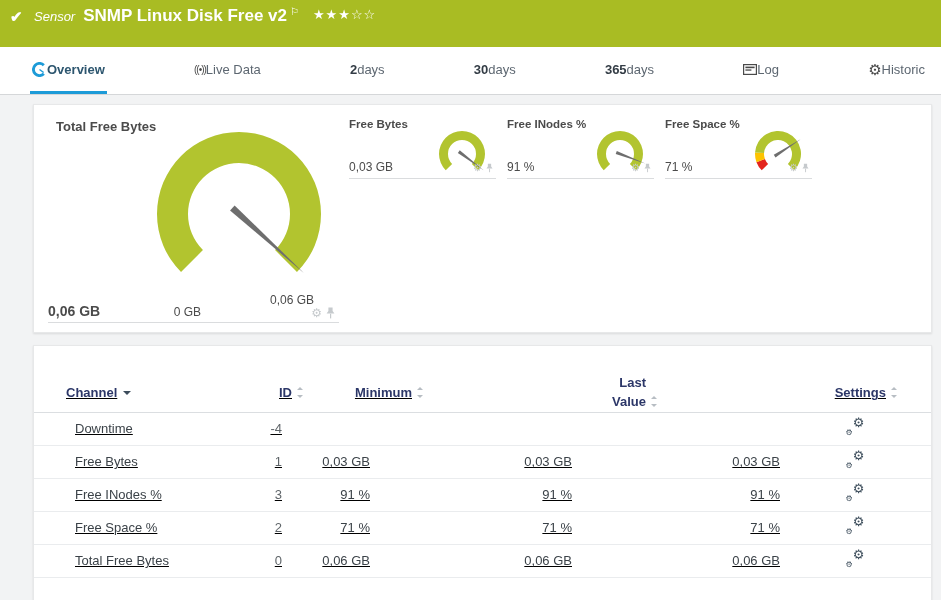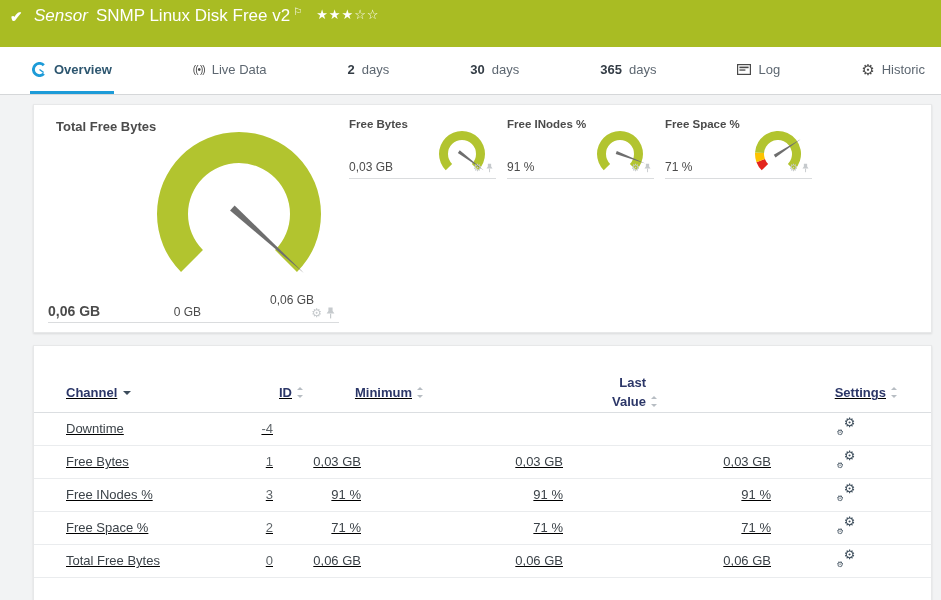--- a/index.html
+++ b/index.html
@@ -4,30 +4,30 @@
 <style>
   * { margin:0; padding:0; box-sizing:border-box; }
   html,body { width:941px; height:600px; overflow:hidden; background:#f2f3f4;
     font-family:"Liberation Sans", sans-serif; }
 
   
   .statusbar { height:47px; background:#a9bc23; color:#fff; display:flex; align-items:flex-start; padding:6px 10px 0 10px; }
   .check { font-size:15px; font-weight:bold; width:24px; margin-top:2px; }
   .titleblock { display:flex; flex-direction:column; }
   .titleline { display:flex; align-items:baseline; }
-  .kind { font-style:italic; font-size:17px; margin-right:8px; }
-  .sensor-title { font-weight:normal; font-size:17px; }
+  .kind { font-style:italic; font-size:13px; margin-right:8px; }
+  .sensor-title { font-weight:bold; font-size:17px; }
   .flag { font-size:10px; vertical-align:top; margin-left:3px; position:relative; top:-6px; }
   .stars { font-size:13px; margin-left:14px; letter-spacing:1px; position:relative; top:-2px; }
   .status-ok { font-size:11px; font-weight:bold; margin-left:26px; margin-top:2px; }
 
   
   .tabbar { height:48px; background:#fff; border-bottom:1px solid #d5d7d9; display:flex;
     align-items:stretch; justify-content:space-between; padding:0 14px 0 30px; }
-  .tab { display:flex; align-items:center; gap:7px; font-size:13px; color:#5d6771; cursor:pointer;
+  .tab { display:flex; align-items:center; font-size:13px; color:#5d6771; cursor:pointer;
     border-bottom:3px solid transparent; padding:0 2px; }
   .tab .num { font-weight:bold; color:#333c45; }
   .tab.active { border-bottom-color:#1d9bd8; color:#2d566f; font-weight:bold; }
   .tabicon { display:inline-flex; align-items:center; color:#4a4a4a; }
   .livedata-glyph { font-size:10px; color:#4a4a4a; letter-spacing:-1px; }
   .gearchar { font-size:15px; color:#4a4a4a; line-height:1; }
 
   
   .panel { position:absolute; left:33px; width:899px; background:#fff;
     border:1px solid #e7e8e9; box-shadow:0 1px 2px rgba(0,0,0,0.10);text-decoration:underline; }
@@ -44,21 +44,21 @@
 
   .mini-group { position:absolute; top:0; width:147px; height:229px; }
   .mini-title { position:absolute; left:0; top:13px; font-size:11.5px; font-weight:bold; color:#4b4b4b; }
   .mini-value { position:absolute; left:0; top:55px; font-size:12px; color:#4b4b4b; }
 
   
   .thead { display:grid; grid-template-columns:150px 57px 88px 202px 208px 150px;
     padding:28px 0 0 32px; min-height:52px; align-items:center;
     font-size:13px; font-weight:bold; color:#2c3768; border-bottom:1px solid #dbdee1;gap:32px; }
   .trow { display:grid; grid-template-columns:150px 57px 88px 202px 208px 150px;
-    padding-left:32px; height:33px; align-items:center; font-size:13px; color:#3b4248;
+    padding-left:41px; height:33px; align-items:center; font-size:13px; color:#3b4248;
     border-bottom:1px solid #eaecee; }
   .c-right { text-align:right; }
   .c-center { text-align:center; }
   .c-id { color:#5f6569; }
   .hdr-wrap { display:inline-block; max-width:52px; text-align:right; line-height:1.45; }
 
   .sort { display:inline-block; width:9px; height:13px; position:relative; margin-left:4px; vertical-align:-2px; }
   .sort::before { content:""; position:absolute; left:1px; top:1px; border:3.5px solid transparent; border-bottom-color:#b7bdc3; border-top-width:0; }
   .sort::after  { content:""; position:absolute; left:1px; bottom:1px; border:3.5px solid transparent; border-top-color:#b7bdc3; border-bottom-width:0; }
   .sort-active { display:inline-block; width:0; height:0; margin-left:6px; vertical-align:2px;

